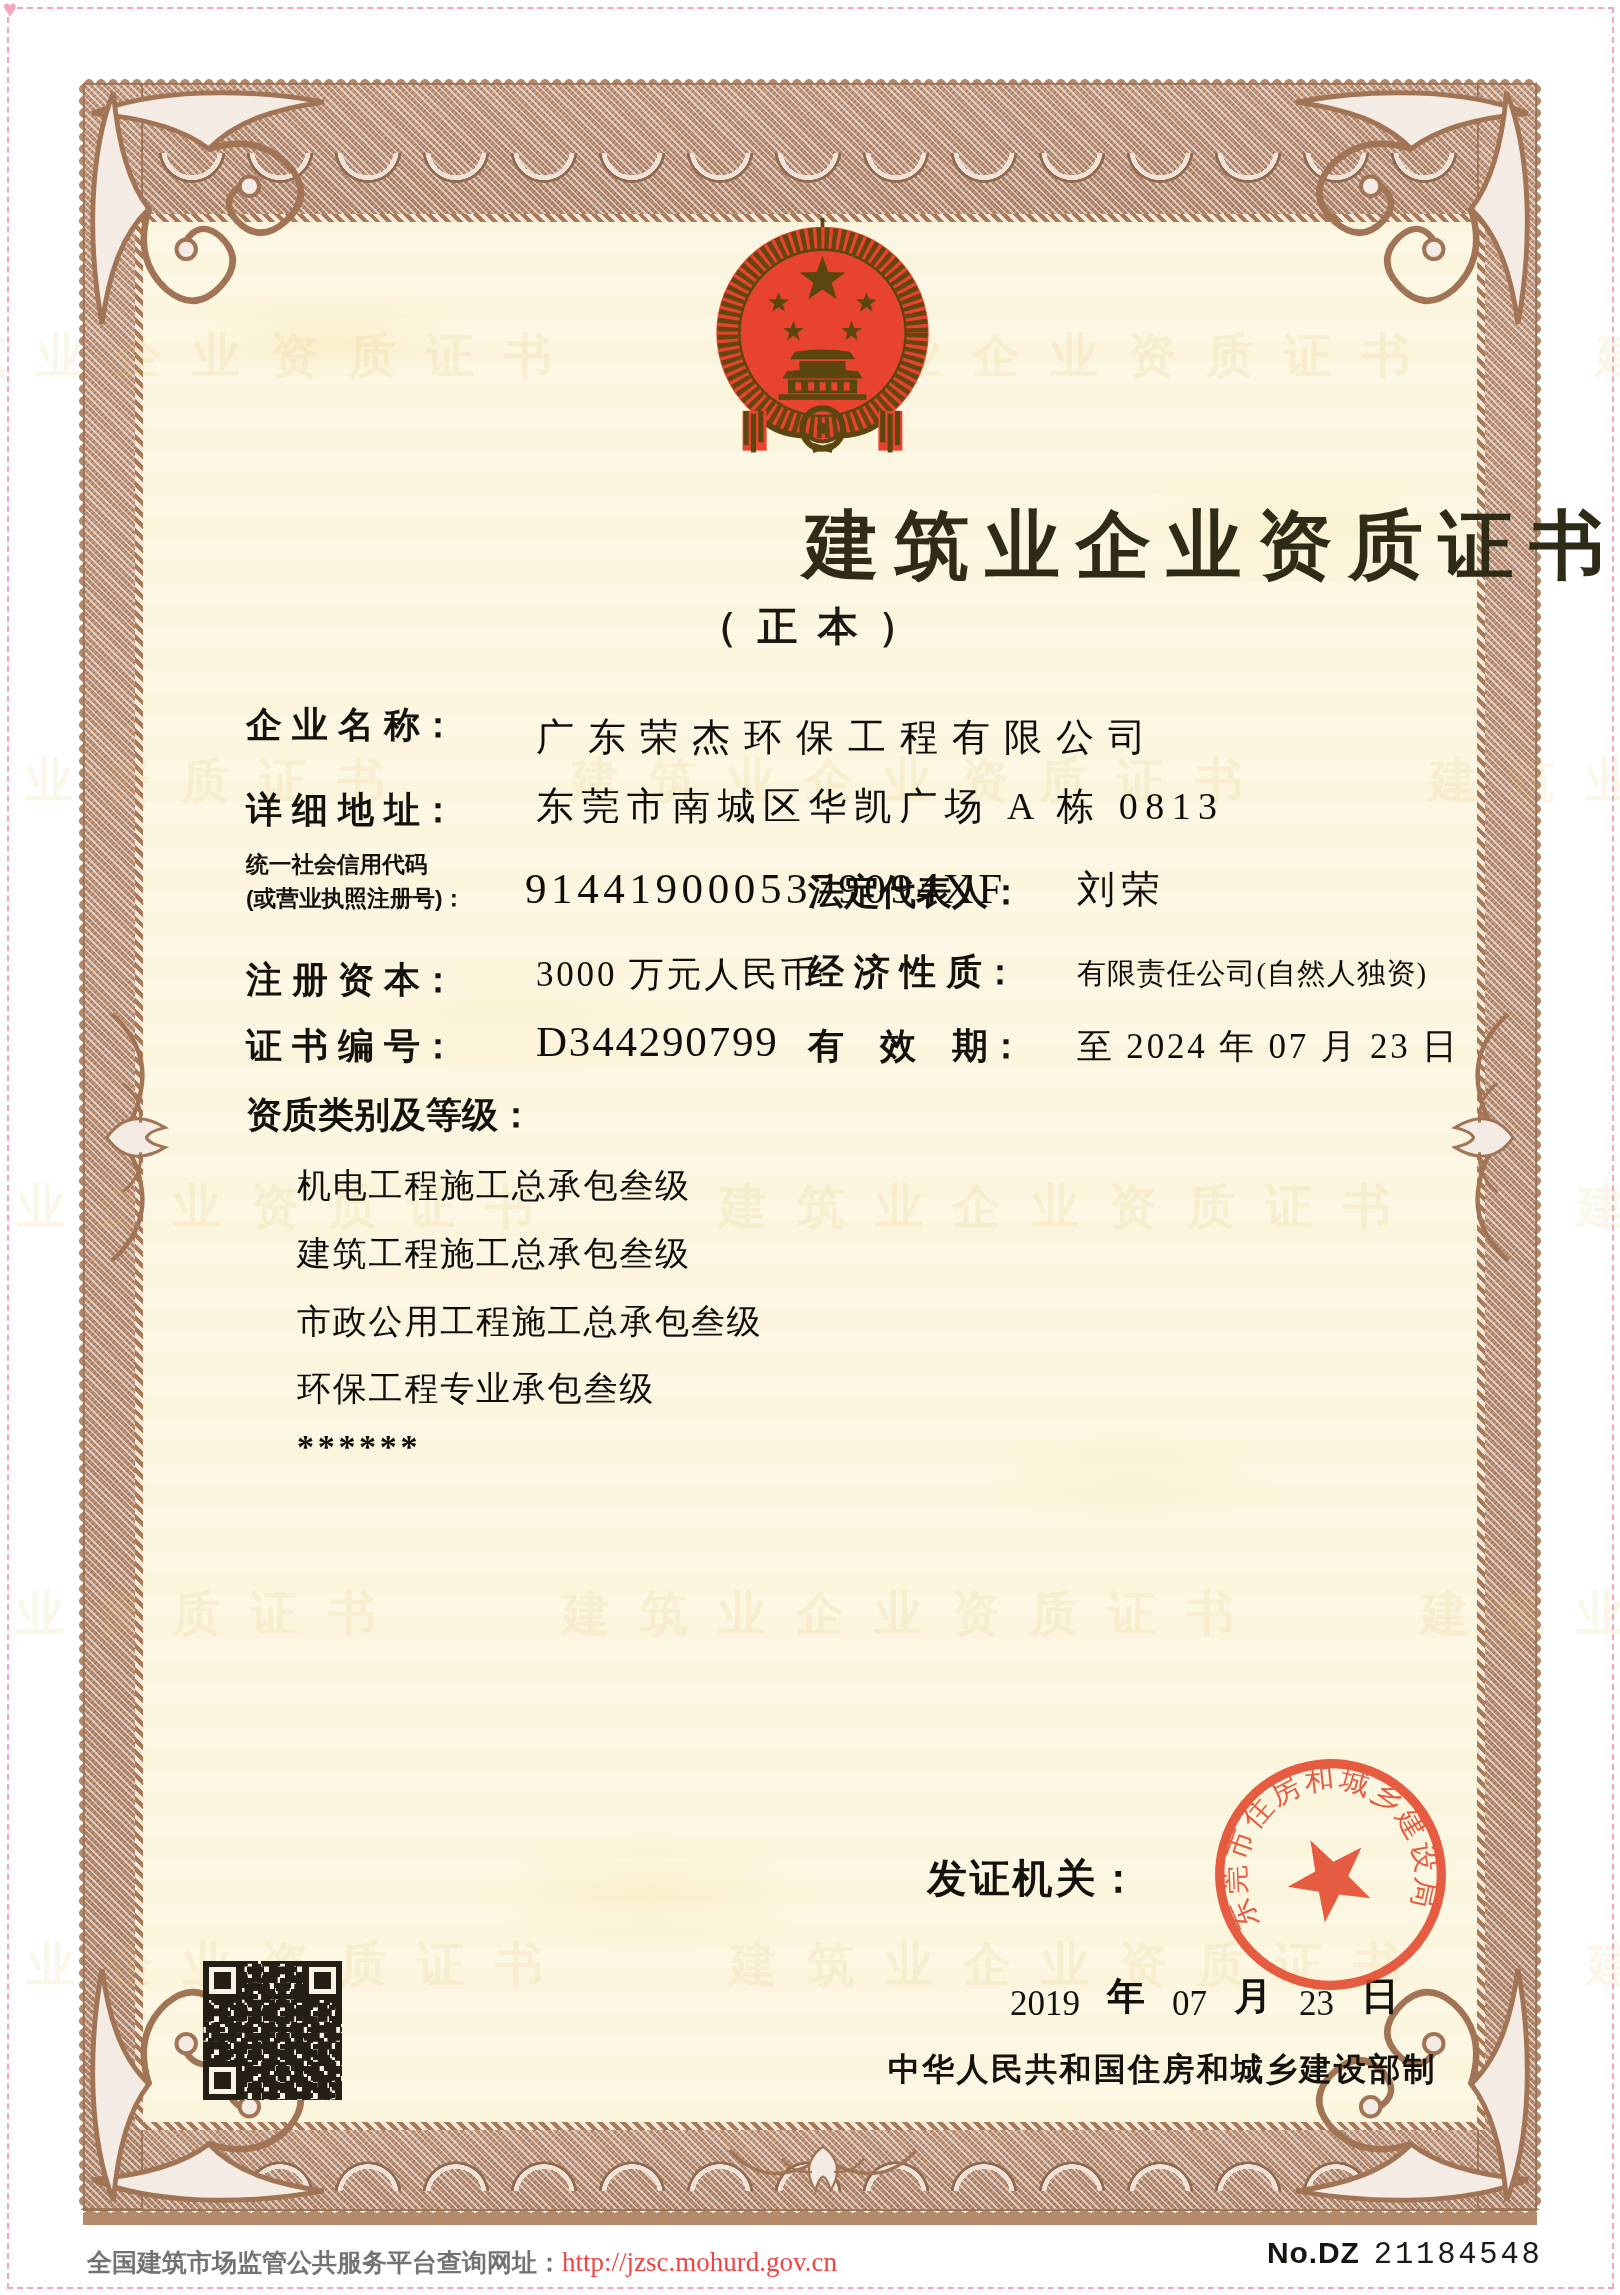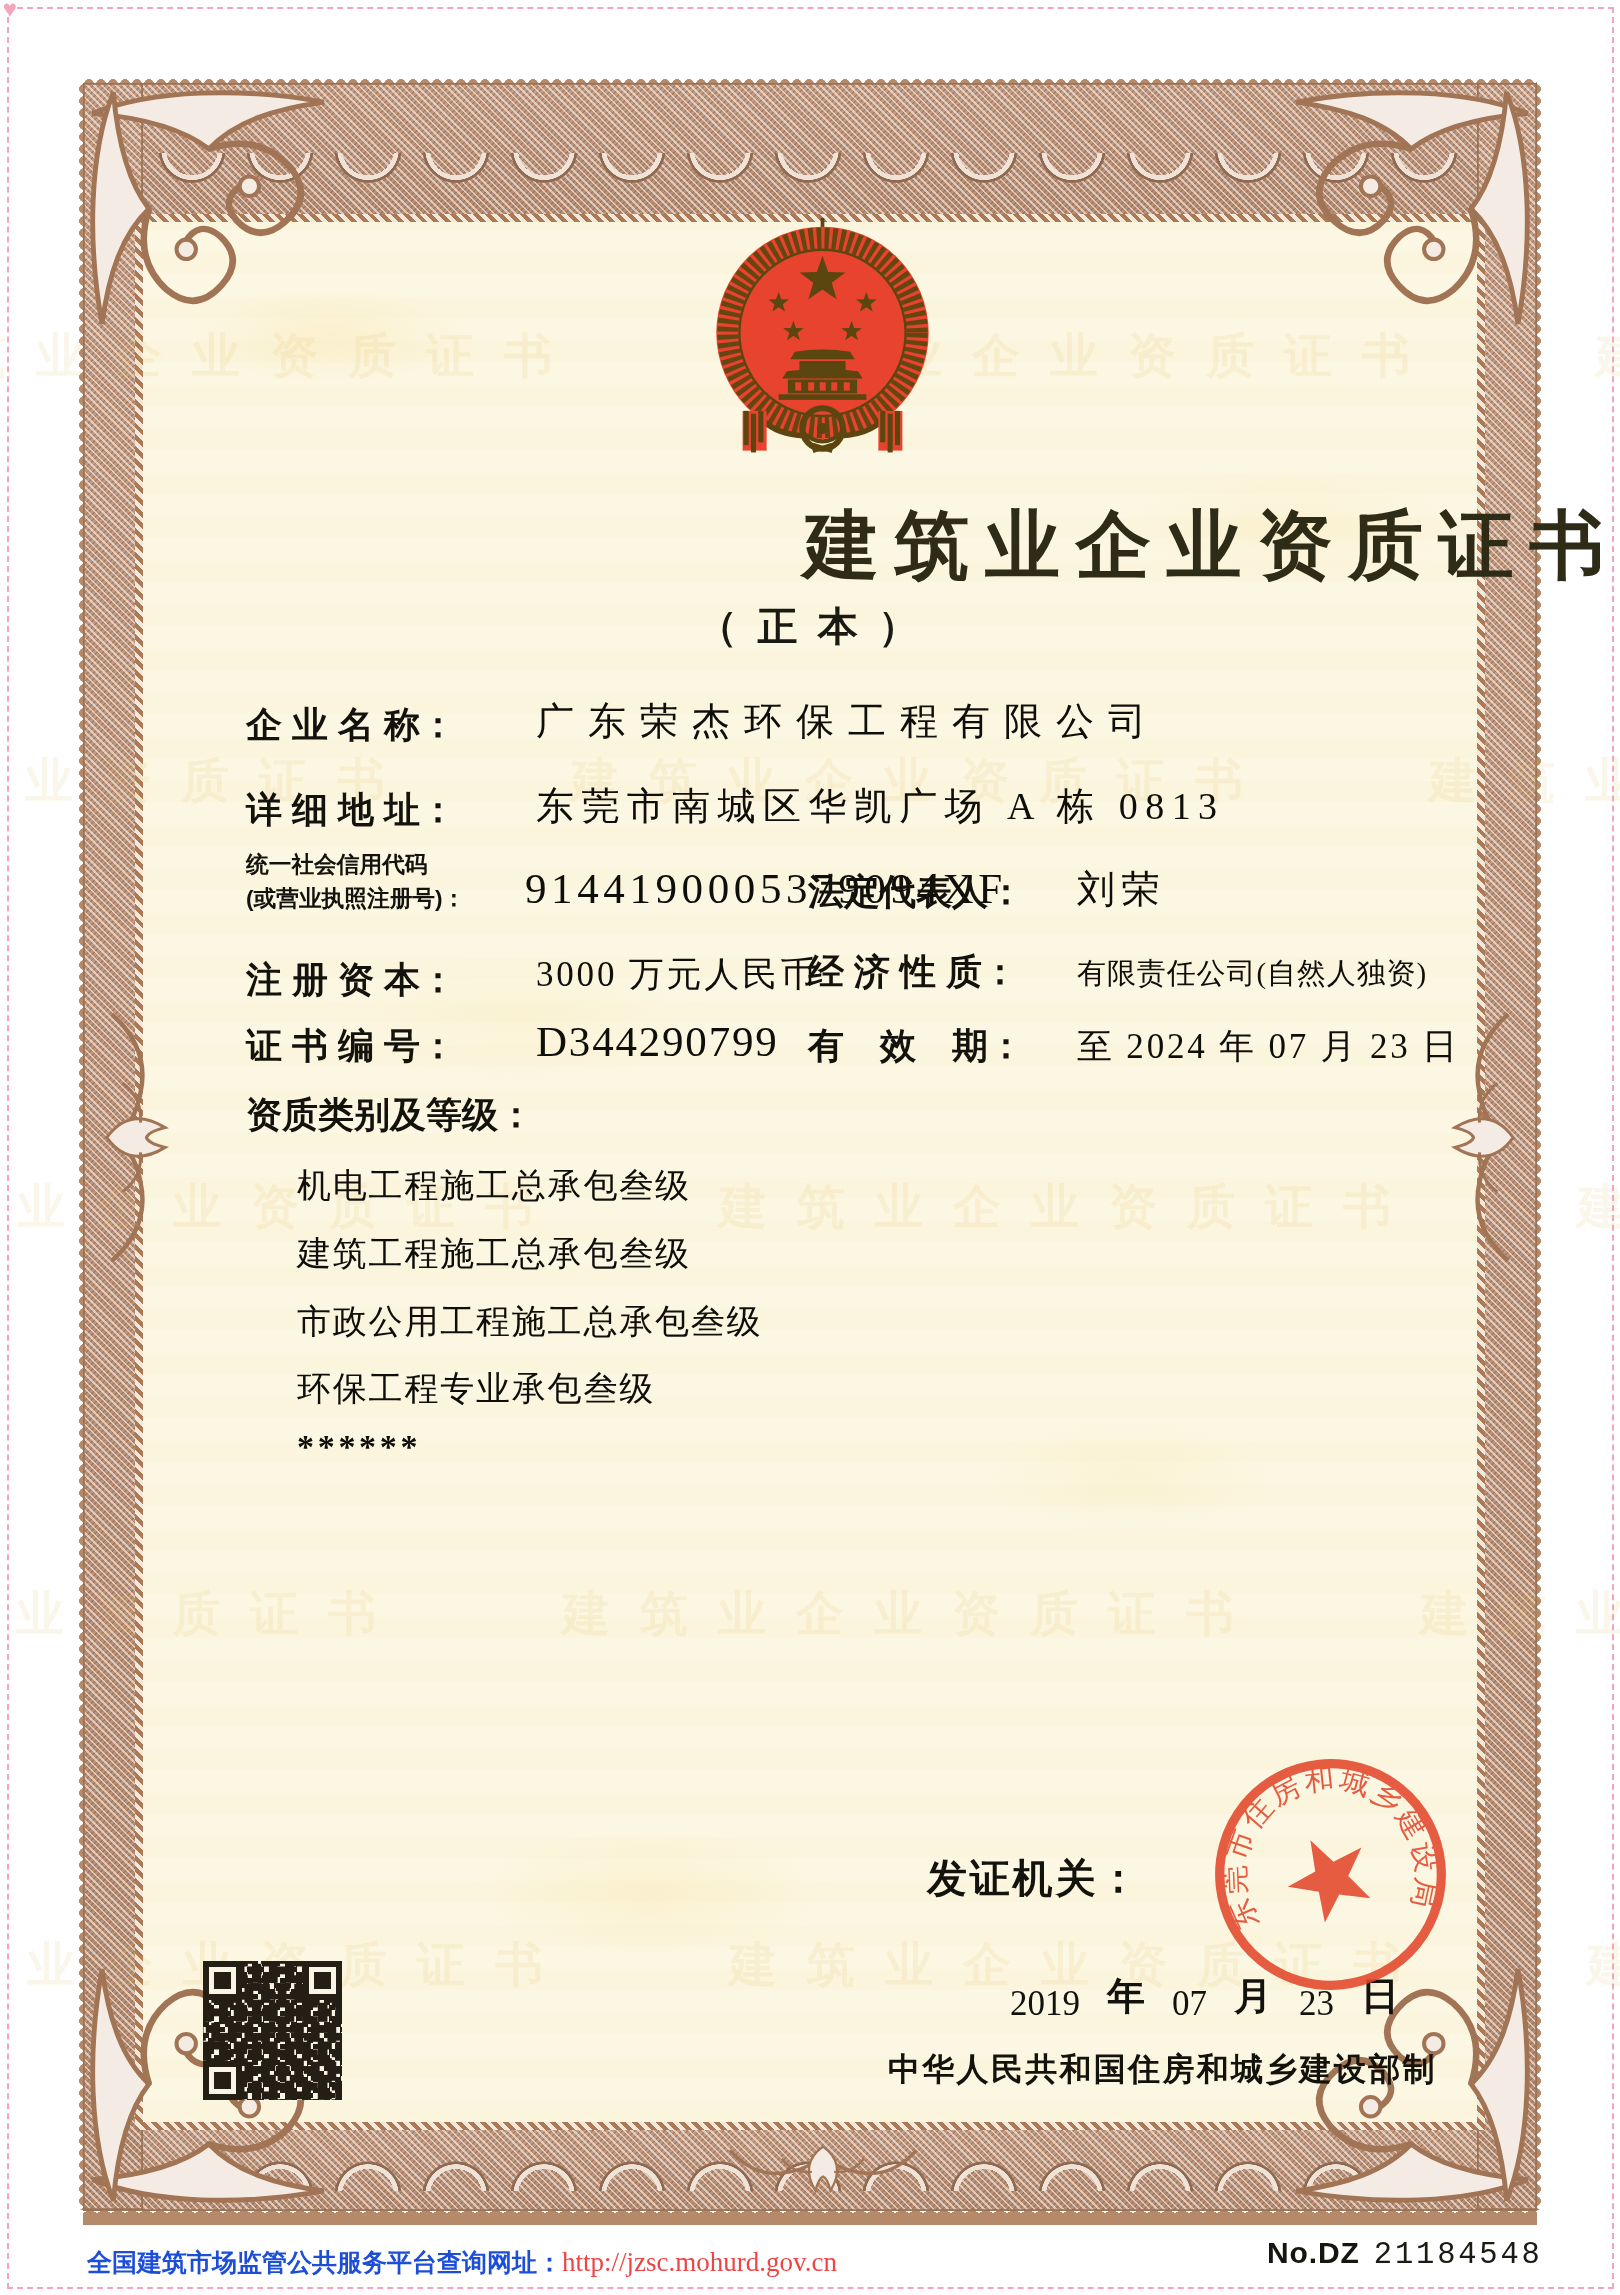--- a/index.html
+++ b/index.html
@@ -81,21 +81,21 @@
 
   .cert-title { position:absolute; left:0; right:0; top:496px; text-align:right;
     font-weight:700; font-size:75px; letter-spacing:15.7px; color:#2e2b16; text-indent:15.7px; }
   .copy-type { position:absolute; left:0; right:0; top:599px; text-align:center;
     font-weight:700; font-size:40px; letter-spacing:4.6px; color:#1b1a12; }
 
   .lab  { position:absolute; font-weight:700; font-size:36px; color:#14120c; white-space:nowrap; }
   .lab-sm { position:absolute; font-weight:700; font-size:22.7px; color:#14120c; white-space:nowrap; }
   .val  { position:absolute; font-family:"Liberation Serif", serif; font-size:38px; color:#100e0a; white-space:nowrap; }
 
-  .v-company  { letter-spacing:14px; }
+  .v-company  { letter-spacing:14px;margin-top:16px; }
   .v-address  { letter-spacing:7.4px; }
   .v-credit   { font-size:43px; letter-spacing:4.6px; }
   .v-rep      { letter-spacing:6.5px; }
   .v-capital  { font-size:35px; letter-spacing:2.8px; }
   .v-economic { font-size:29px; letter-spacing:0.9px; }
   .v-certno   { font-size:43px; letter-spacing:1.8px; }
   .v-valid    { font-size:35px; letter-spacing:2.8px; }
 
   .qual { position:absolute; left:297px; font-family:"Liberation Serif", serif; font-size:34px;
           letter-spacing:1.8px; color:#100e0a; white-space:nowrap; }
@@ -123,21 +123,21 @@
       repeating-conic-gradient(#241f14 0% 25%, rgba(0,0,0,0) 0% 50%);
     background-size:11px 11px, 28px 16.6px, 16.6px 39px;
     background-position:0 0, 2.8px 5.5px, 8.3px 2.8px; }
   .qr .finder { position:absolute; width:39px; height:39px; background:#f9f4e4;
     border:6px solid #241f14; }
   .qr .finder::after { content:""; position:absolute; inset:5.1px; background:#241f14; }
   .qr .f-tl { left:0; top:0; } .qr .f-tr { right:0; top:0; } .qr .f-bl { left:0; bottom:0; }
 
   
   .footer-query { position:absolute; left:87px; top:2246px; z-index:9; white-space:nowrap; }
-  .footer-query .q-label { font-weight:700; font-size:25px; color:#1d4ed8; }
+  .footer-query .q-label { font-weight:700; font-size:25px; color:#737373; }
   .footer-query .q-url { font-family:"Liberation Serif", serif; font-size:27px; color:#ef4444; }
   .footer-serial { position:absolute; left:1267px; top:2236px; z-index:9; white-space:nowrap; }
   .footer-serial .s-prefix { font-weight:700; font-size:30px; letter-spacing:0.9px; color:#17150f;margin-top:36px; }
   .footer-serial .s-number { font-family:"Liberation Mono", monospace; font-size:30.5px;
     letter-spacing:2.8px; color:#1c1a14; margin-left:14px; }
 </style>
 </head>
 <body>
 
 <div class="page">

